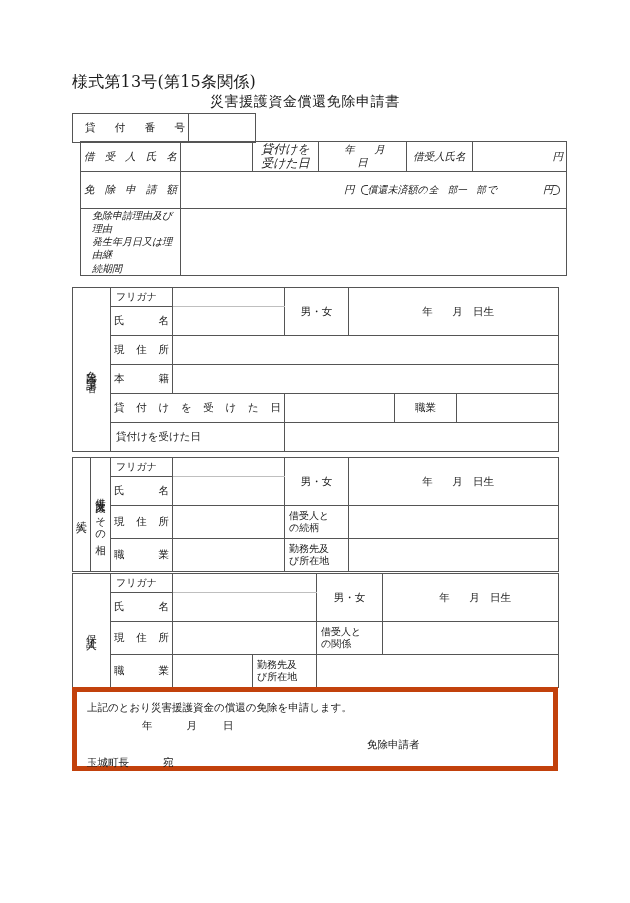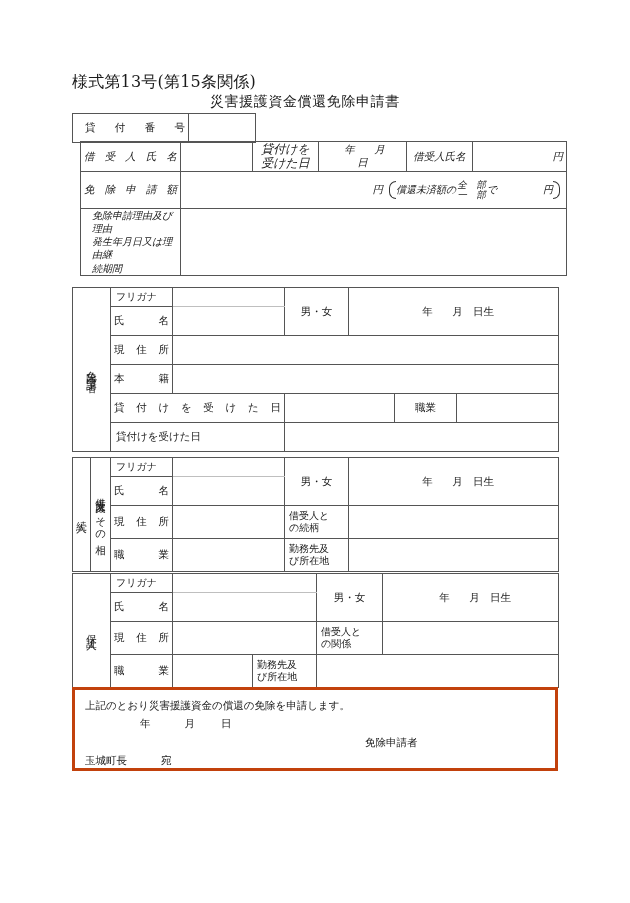--- a/index.html
+++ b/index.html
@@ -71,28 +71,28 @@
     display:inline-flex;align-items:center;
     position:relative;padding:0 7px;
   }
   .bracket::before,.bracket::after{
     content:"";position:absolute;top:1px;bottom:1px;width:6px;
     border:1px solid #333;
   }
   .bracket::before{left:0;border-right:none;border-radius:7px 0 0 7px;}
   .bracket::after{right:0;border-left:none;border-radius:0 7px 7px 0;}
   .stack{
-    display:inline-flex;flex-direction:column;justify-content:center;
+    display:inline-flex;justify-content:center;
     line-height:1.05;font-size:9.5px;text-align:center;padding:0 1px;
   }
   .brk-text{font-size:10px;white-space:nowrap;}
   .brk-gap{display:inline-block;width:46px;}
 
   
-  .foot{position:absolute;border:3px solid #c2410c;box-sizing:border-box;font-size:10.5px;}
+  .foot{position:absolute;border:5px solid #c2410c;box-sizing:border-box;font-size:10.5px;}
   .foot .l1{position:absolute;left:10px;top:9px;white-space:nowrap;}
   .foot .l2{position:absolute;left:65px;top:27px;white-space:nowrap;}
   .foot .l3{position:absolute;left:290px;top:46px;white-space:nowrap;}
   .foot .l4{position:absolute;left:10px;top:64px;white-space:nowrap;}
   .sp-wide{display:inline-block;width:34px;}
   .sp-mid{display:inline-block;width:26px;}
 </style>
 </head>
 <body>
 

